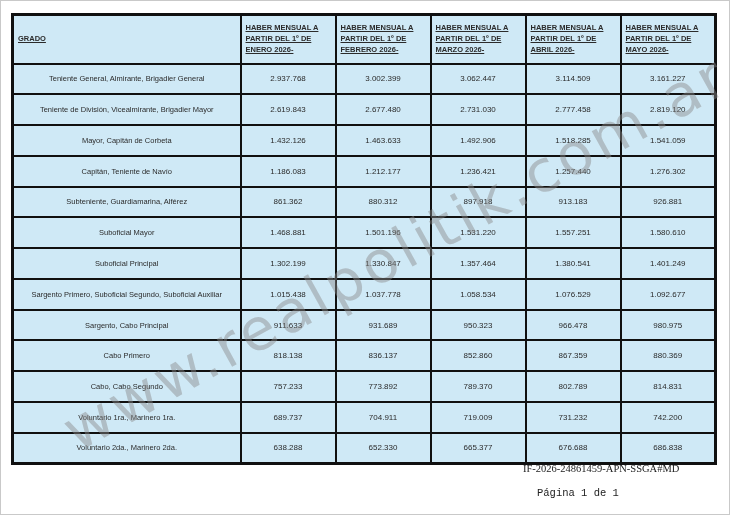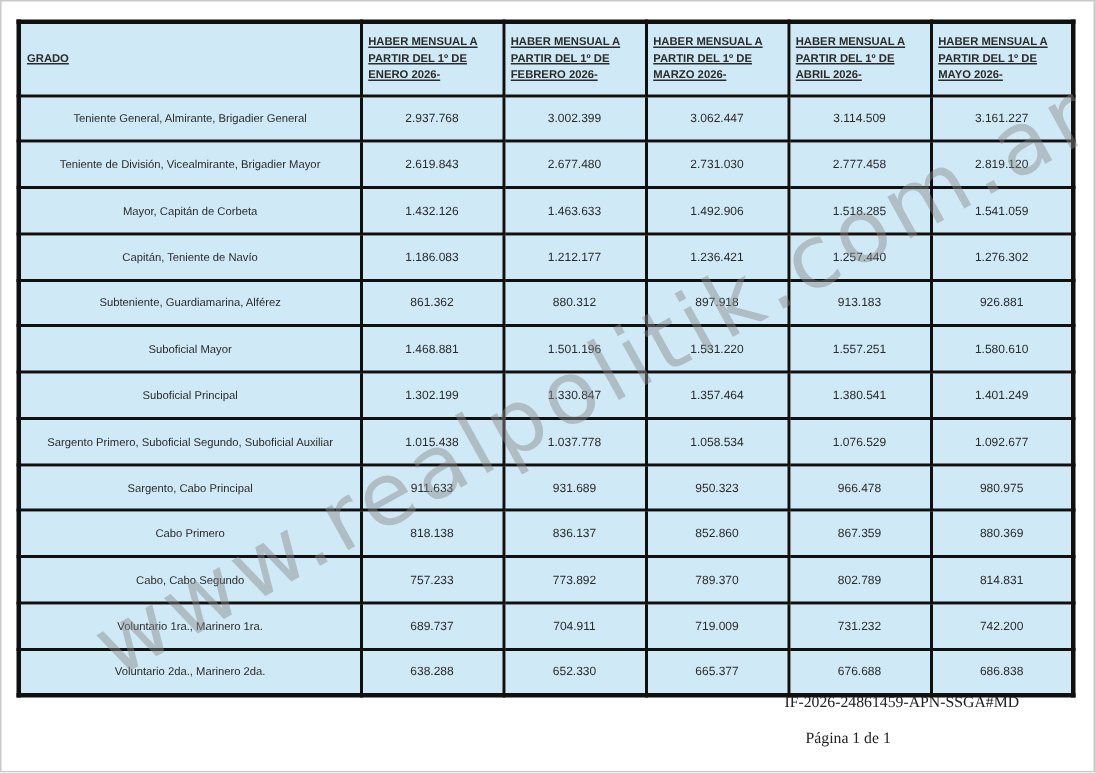--- a/index.html
+++ b/index.html
@@ -50,21 +50,21 @@
     font-family:"DejaVu Sans", sans-serif;
     pointer-events:none;z-index:5;
   }
   .doc-ref{
     position:absolute;left:522px;top:462px;
     font-family:Liberation Serif, serif;
     font-size:10.5px;color:#222;white-space:nowrap;z-index:6;
   }
   .page-num{
     position:absolute;left:536px;top:486px;
-    font-family:Liberation Serif, serif;
+    font-family:Liberation Mono, monospace;
     font-size:10.5px;color:#222;white-space:nowrap;
   }
 </style>
 </head>
 <body>
 
 <div class="sheet">
 
   <table class="salary">
     <colgroup>

